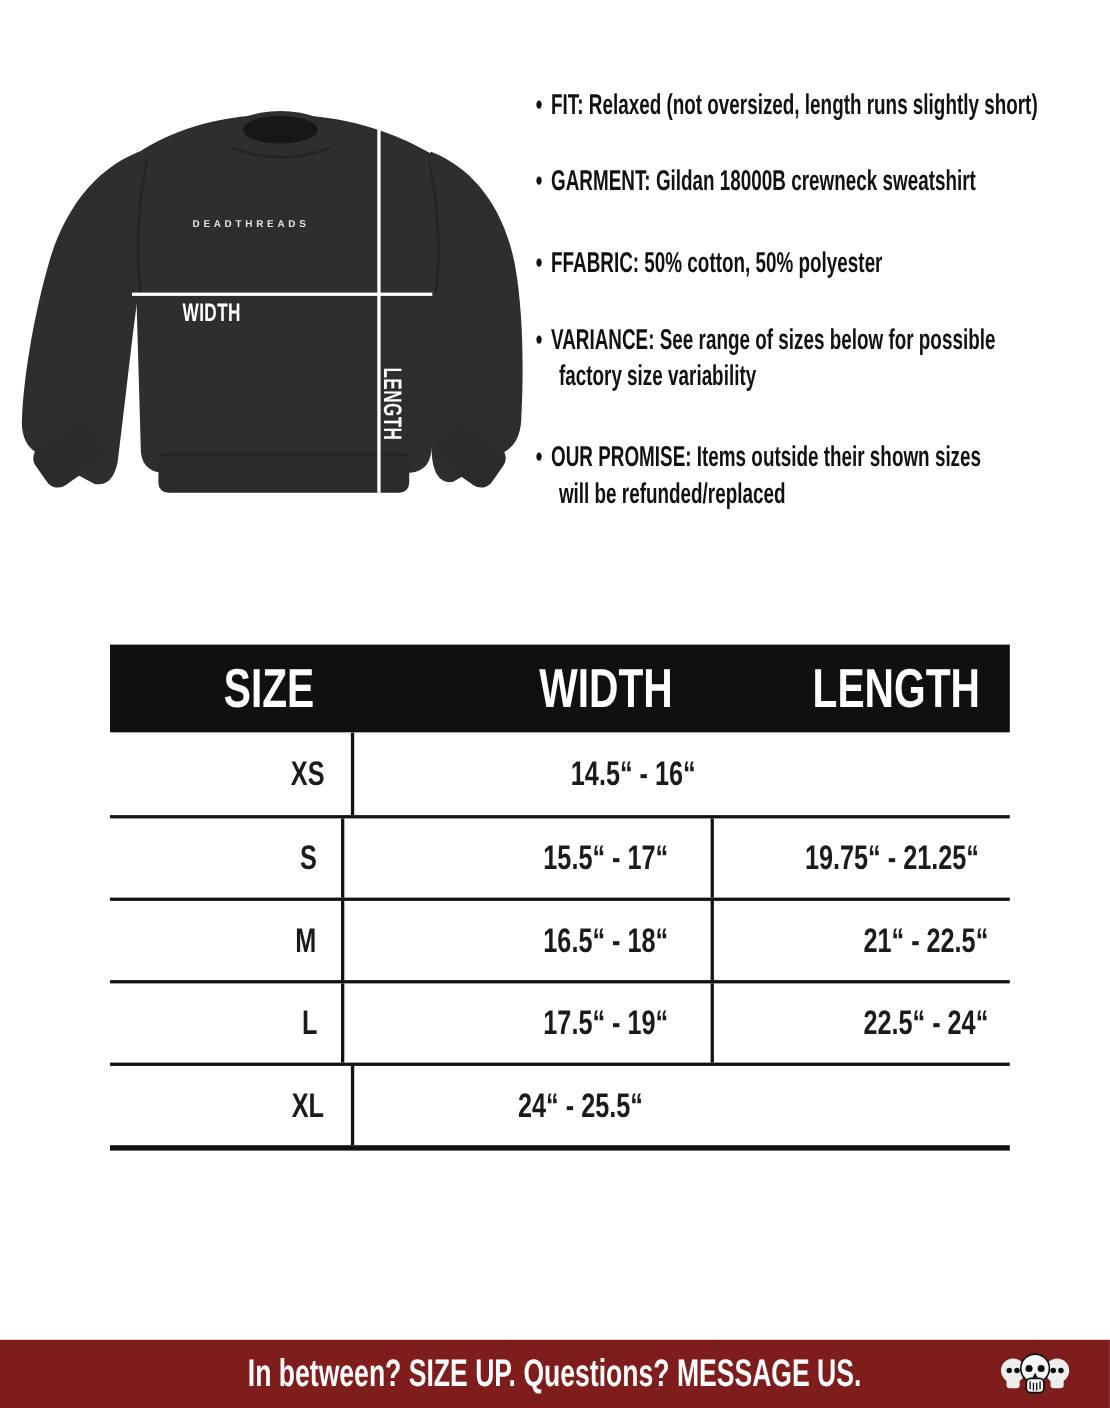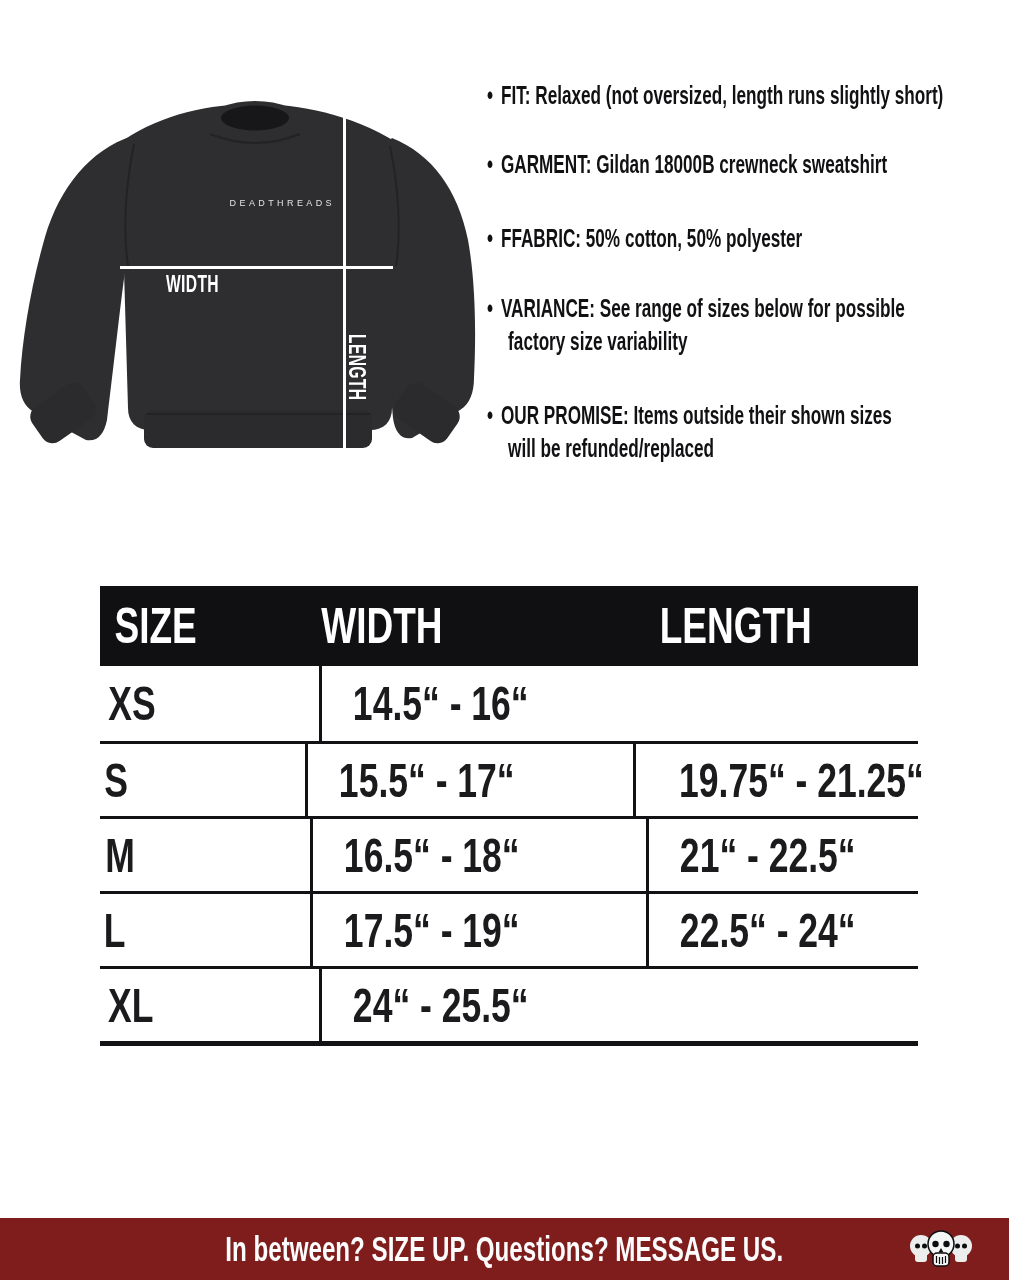--- a/index.html
+++ b/index.html
@@ -4,22 +4,22 @@
 <style>
   html,body{margin:0;padding:0;background:#ffffff;}
   .page{
     position:relative;width:1009px;height:1280px;margin:0 auto;
     background:#ffffff;overflow:hidden;
     font-family:"Liberation Sans", sans-serif;color:#131315;
   }
   
   .garment{position:absolute;left:12px;top:92px;width:466px;height:372px;}
   .chest-logo{
-    position:absolute;left:175px;top:198px;width:160px;text-align:right;
-    font-size:9px;font-weight:400;letter-spacing:3.4px;color:#e3e3e3;white-space:nowrap;
+    position:absolute;left:175px;top:198px;width:160px;text-align:left;
+    font-size:9px;font-weight:700;letter-spacing:3.4px;color:#e3e3e3;white-space:nowrap;
   }
   .width-line{position:absolute;left:120px;top:266px;width:273px;height:3px;background:#ffffff;}
   .length-line{position:absolute;left:343px;top:116px;width:3px;height:332px;background:#ffffff;}
   .measure-label{
     position:absolute;color:#ffffff;font-weight:700;font-size:23px;
     letter-spacing:0.5px;white-space:nowrap;
   }
   .width-label{left:166px;top:271px;transform:scaleX(0.68);transform-origin:left top;}
   .length-label{left:370px;top:334px;transform:rotate(90deg) scaleX(0.68);transform-origin:0 0;}
   
@@ -28,27 +28,27 @@
     position:absolute;left:0;font-weight:700;font-size:26px;line-height:33px;
     transform:scaleX(0.66);transform-origin:left top;white-space:nowrap;color:#111113;
   }
   .bullet .dot{display:inline-block;margin-right:12px;}
   .bullet .wrapline{padding-left:32px;}
   
   .size-table{position:absolute;left:100px;top:586px;width:818px;border-bottom:5px solid #121214;}
   .t-head{display:flex;height:80px;background:#101013;}
   .t-row{display:flex;height:75px;box-sizing:border-box;background:#ffffff;}
   .t-row + .t-row{border-top:3px solid #121214;}
-  .t-cell{display:flex;align-items:center;justify-content:flex-start;box-sizing:border-box;}
+  .t-cell{display:flex;align-items:center;justify-content:flex-end;box-sizing:border-box;}
   .c-size{width:200px;}
   .c-width{width:333px;}
   .c-length{width:285px;}
   .t-row .c-width,.t-row .c-length{border-left:3px solid #121214;margin-left:19px;}
   .t-head .t-cell{color:#ffffff;font-weight:700;font-size:50px;}
-  .t-row  .t-cell{color:#1b1b1d;font-weight:700;font-size:48px;}
+  .t-row  .t-cell{color:#1b1b1d;font-weight:700;font-size:31px;}
   .cx{display:inline-block;transform:scaleX(0.74);white-space:nowrap;}
   
   .footer{
     position:absolute;left:0;top:1218px;width:1009px;height:62px;background:#7f1d1d;
     display:flex;align-items:center;justify-content:center;
   }
   .footer-msg{color:#fcfcfc;font-weight:700;font-size:35px;white-space:nowrap;
     display:inline-block;transform:scaleX(0.69);}
   .skulls{position:absolute;right:32px;top:7px;width:72px;height:48px;}
 </style>

